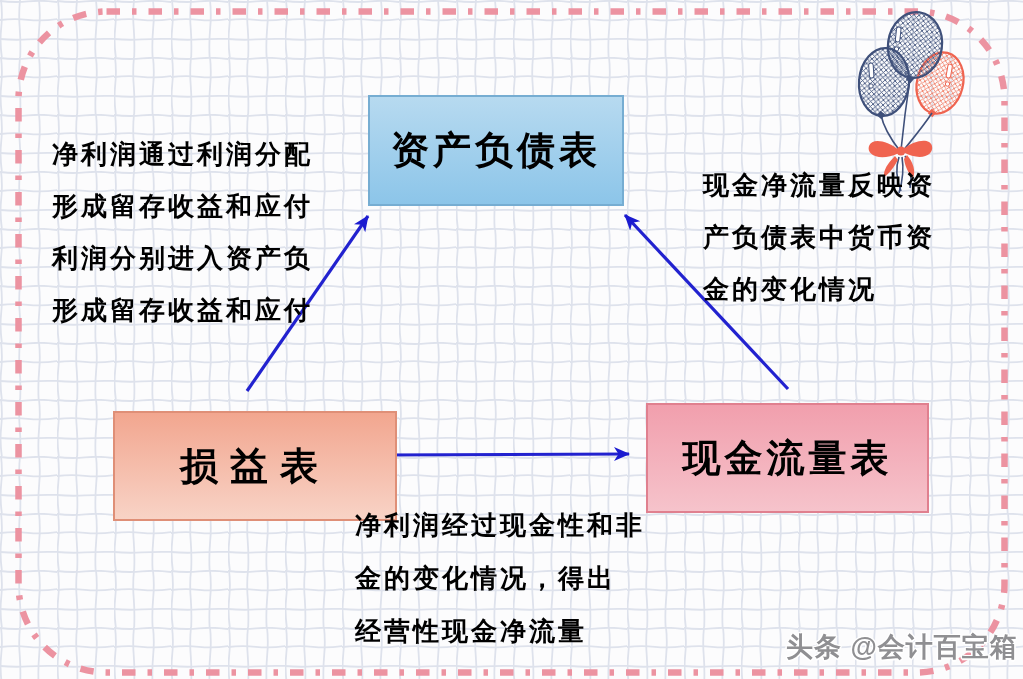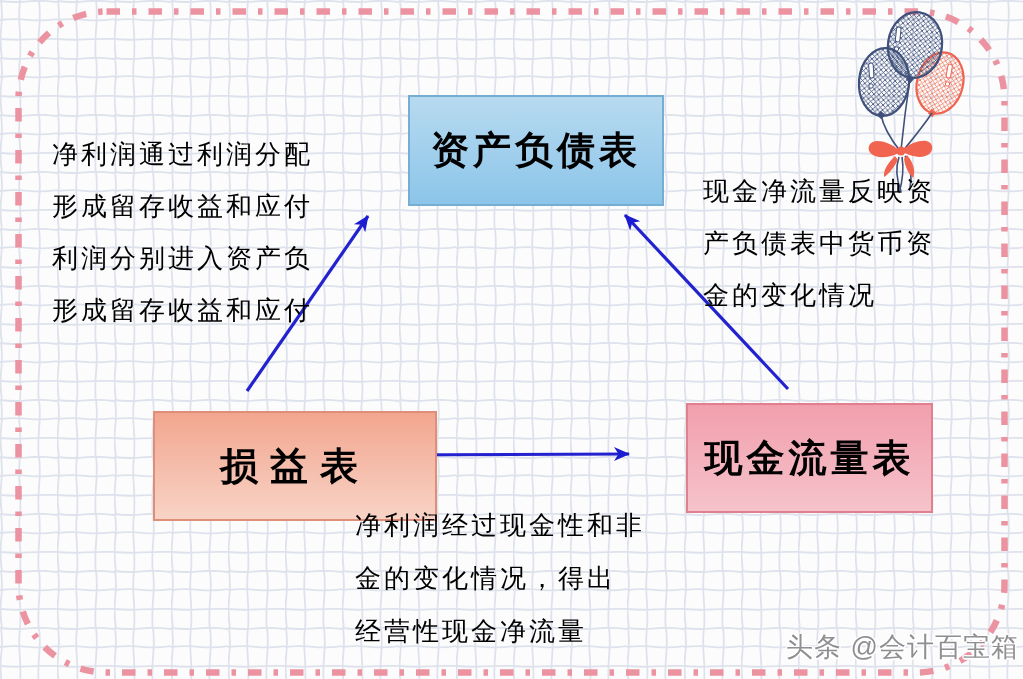--- a/index.html
+++ b/index.html
@@ -13,57 +13,56 @@
   }
   .decor{position:absolute;left:0;top:0;}
 
   
   .node{
     position:absolute;
     display:flex;align-items:center;justify-content:center;
     font-weight:bold;color:#000;
     font-size:38px;
     box-sizing:border-box;
-    margin-left:40px;
   }
   #node-balance{
     left:368px;top:95px;width:256px;height:111px;
     background:linear-gradient(to bottom,#b7daf0,#8cc5e9);
     border:2px solid #76add2;
     letter-spacing:4px;
   }
   #node-income{
     left:113px;top:411px;width:284px;height:110px;
     background:linear-gradient(to bottom,#f2a68f,#f8d3c6);
     border:2px solid #df8f77;
     letter-spacing:12px;
   }
   #node-cashflow{
-    left:646px;top:403px;width:247px;height:110px;
+    left:646px;top:403px;width:283px;height:110px;
     background:linear-gradient(to bottom,#f19fad,#f6c3cb);
     border:2px solid #e0808f;
     letter-spacing:4px;
   }
 
   
   .annot{
     position:absolute;
-    font-weight:normal;color:#000;
+    font-weight:bold;color:#000;
     font-size:26px;line-height:52px;
     letter-spacing:3px;
     white-space:nowrap;
   }
   #annot-left{left:52px;top:129px;}
-  #annot-right{left:703px;top:166px;}
+  #annot-right{left:703px;top:160px;}
   #annot-bottom{left:355px;top:499px;line-height:53px;}
 
   .watermark{
     position:absolute;left:786px;top:629px;
     font-family:"Liberation Sans","DejaVu Sans",sans-serif;
-    font-weight:normal;font-size:27px;letter-spacing:1px;
+    font-weight:bold;font-size:27px;letter-spacing:1px;
     color:#8f8f92;white-space:nowrap;
     text-shadow:
       -1.5px 0 #fff, 1.5px 0 #fff, 0 -1.5px #fff, 0 1.5px #fff,
       -1px -1px #fff, 1px -1px #fff, -1px 1px #fff, 1px 1px #fff;
   }
 </style>
 </head>
 <body>
 
 <div class="canvas">

